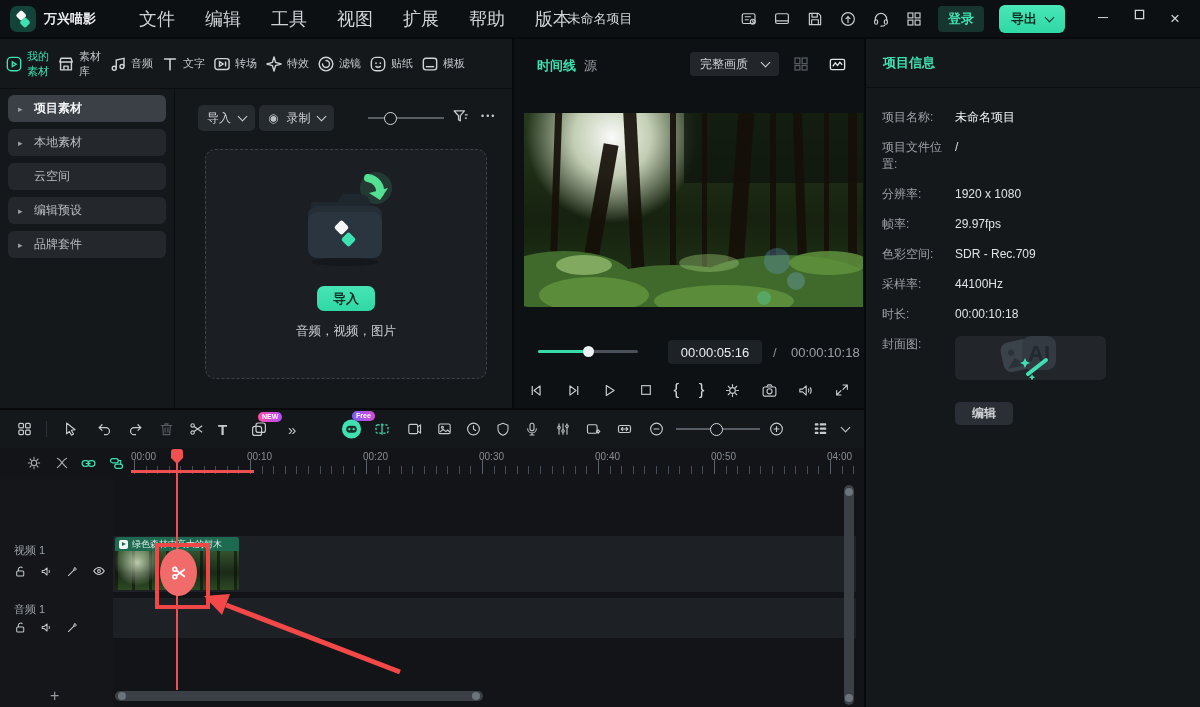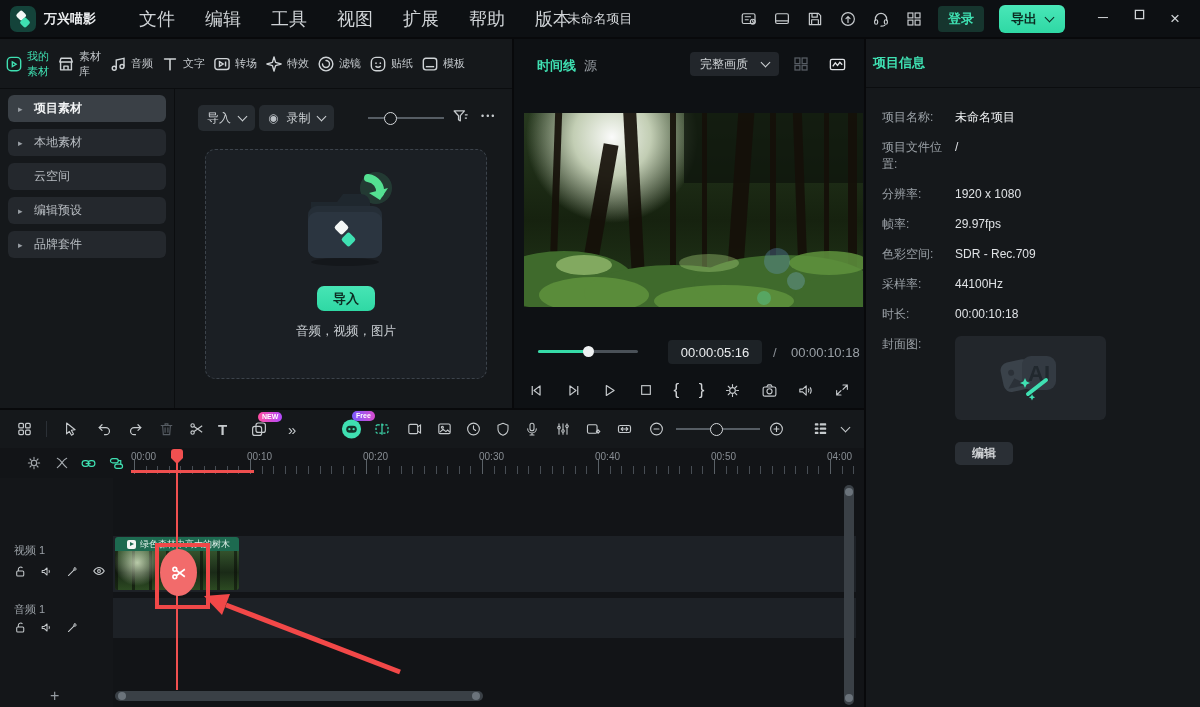--- a/index.html
+++ b/index.html
@@ -56,21 +56,21 @@
   
   .tl-toolbar{position:absolute;top:0;left:0;right:0;height:38px;background:#15181b;}
   .tl-toolbar .ic{position:absolute;top:50%;transform:translateY(-50%);}
   .ruler-label{position:absolute;top:3px;font-size:10px;color:#878d93;}
   .badge{position:absolute;font-size:7px;font-weight:bold;color:#fff;border-radius:5px;padding:1px 4px;line-height:8px;}
   .lane{position:absolute;left:113px;right:8px;background:#1d2126;}
   .trackhead{position:absolute;left:0;width:113px;}
   .track-name{font-size:11px;color:#9aa0a6;margin:7px 0 6px 14px;}
   .track-icons{display:flex;gap:13px;margin-left:14px;color:#b9bec3;}
   .clip{position:absolute;left:115px;top:127px;width:124px;height:53px;border-radius:3px;overflow:hidden;}
-  .clip-label{height:14px;background:#1d6a50;display:flex;align-items:center;gap:4px;padding:0 12px;font-size:9px;color:#ddeee7;white-space:nowrap;}
+  .clip-label{height:14px;background:#1d6a50;display:flex;align-items:center;gap:4px;padding:0 4px;font-size:9px;color:#ddeee7;white-space:nowrap;}
   .clip-thumbs{height:39px;
     background:
       radial-gradient(circle at 18% 30%,rgba(235,250,215,.75),transparent 22%),
       repeating-linear-gradient(90deg,rgba(8,10,6,.55) 0 3px,transparent 3px 17px),
       linear-gradient(180deg,#33522c 0%,#1a2a17 55%,#2c4a22 100%);}
   .playbtn{width:9px;height:9px;background:#f2f5f3;border-radius:2px;flex:none;display:flex;align-items:center;justify-content:center;}
   .playbtn::after{content:"";border-left:4px solid #1d6a50;border-top:2.5px solid transparent;border-bottom:2.5px solid transparent;}
   .scrollbar{background:#3a4046;border-radius:5px;position:absolute;}
   .sb-knob{position:absolute;width:8px;height:8px;border-radius:50%;background:#6b737b;}
   
@@ -443,21 +443,21 @@
       <span class="ic">
           <svg width="16" height="16" viewBox="0 0 24 24" fill="none" stroke="currentColor" stroke-width="1.7" stroke-linecap="round">
             <path d="M13.5 4.5H20v6.5M10.5 19.5H4v-6.5M20 4.5l-6.5 6.5M4 19.5l6.5-6.5"></path>
             <path d="M20 11l-2.5-.2M20 11l-.2-2.5" opacity="0"></path>
           </svg>
         </span>
     </div>
   </div>
 
   <div class="info-panel">
-    <div style="height:48px;display:flex;align-items:center;padding-left:7px;border-bottom:1px solid #0b0d0f;font-size:13px;font-weight:bold;color:#3fe0b2;">项目信息</div>
+    <div style="height:48px;display:flex;align-items:center;padding-left:17px;border-bottom:1px solid #0b0d0f;font-size:13px;font-weight:bold;color:#3fe0b2;">项目信息</div>
     <div style="padding:21px 16px 0 16px;">
       <div class="info-row">
         <span class="info-label">项目名称:</span>
         <span class="info-value" style="color:#f0f2f4;">未命名项目</span>
       </div>
       <div class="info-row">
         <span class="info-label">项目文件位置:</span>
         <span class="info-value">/</span>
       </div>
       <div class="info-row">
@@ -475,21 +475,21 @@
       <div class="info-row">
         <span class="info-label">采样率:</span>
         <span class="info-value">44100Hz</span>
       </div>
       <div class="info-row">
         <span class="info-label">时长:</span>
         <span class="info-value">00:00:10:18</span>
       </div>
       <div class="info-row" style="margin-top:8px;">
         <span class="info-label">封面图:</span>
-        <div style="margin-left:9px;width:151px;height:84px;background:#22262b;border-radius:6px;display:flex;align-items:center;justify-content:center;">
+        <div style="margin-left:9px;width:151px;height:44px;background:#22262b;border-radius:6px;display:flex;align-items:center;justify-content:center;">
           <svg width="74" height="56" viewBox="0 0 74 56">
             <g transform="rotate(-12 26 26)">
               <rect x="8" y="10" width="30" height="30" rx="8" fill="#3a424a"></rect>
               <circle cx="18" cy="21" r="3" fill="#2b3138"></circle>
               <path d="M12 36l8-9 6 5 5-6 5 10z" fill="#2b3138"></path>
             </g>
             <rect x="28" y="6" width="34" height="34" rx="9" fill="#333a42"></rect>
             <text x="45" y="31" text-anchor="middle" font-size="22" font-weight="bold" fill="#21282e" font-family="Liberation Sans, sans-serif">AI</text>
             <path d="M34 44L52 30" stroke="#3fe0b2" stroke-width="4" stroke-linecap="round"></path>
             <path d="M31 28l1.6 3.4 3.4 1.6-3.4 1.6L31 38l-1.6-3.4L26 33l3.4-1.6z" fill="#3fe0b2"></path>

